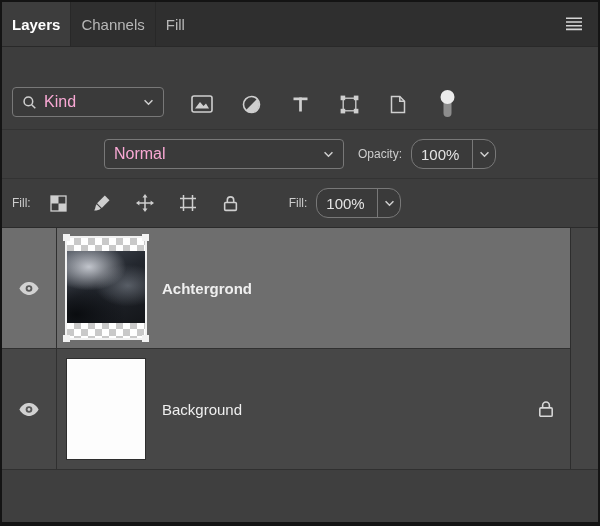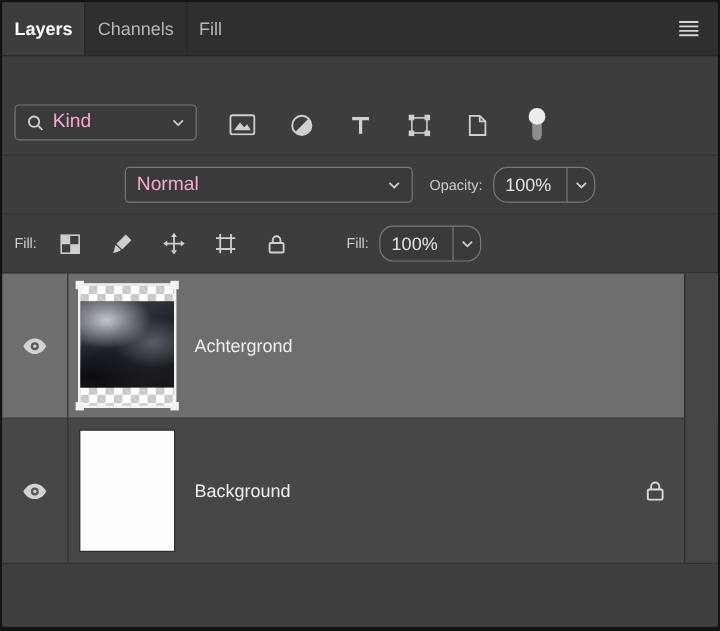--- a/index.html
+++ b/index.html
@@ -38,21 +38,21 @@
 
   .lock-icons{display:flex;align-items:center;gap:19px;margin-left:16px;color:#cfcfcf;}
   .fill-label{margin-left:46px;}
   .opacity-label{margin-left:14px;}
   .val-after-label{margin-left:9px;}
 
   
   .layers-area{flex:1;display:flex;flex-direction:column;background:#3f3f3f;border-top:1px solid #2b2b2b;position:relative;}
   .layer{display:flex;align-items:center;height:120px;flex:0 0 120px;background:#474747;
          border-bottom:1px solid #303030;position:relative;}
-  .layer.selected{background:#6e6e6e;}
+  .layer.selected{background:#6e6e6e;font-weight:bold;}
   .eye-col{width:54px;flex:0 0 54px;align-self:stretch;display:flex;align-items:center;justify-content:center;
            border-right:1px solid #303030;}
   .thumb-frame{position:relative;margin-left:10px;width:78px;height:100px;flex:0 0 78px;}
   .thumb{position:absolute;inset:0;}
   .checker{background-color:#ffffff;
     background-image:linear-gradient(45deg,#c9c9c9 25%,transparent 25%,transparent 75%,#c9c9c9 75%),
                      linear-gradient(45deg,#c9c9c9 25%,#ffffff 25%,#ffffff 75%,#c9c9c9 75%);
     background-size:14px 14px;background-position:0 0,7px 7px;}
   .cloud-img{position:absolute;left:0;right:0;top:13px;bottom:15px;
     background:

